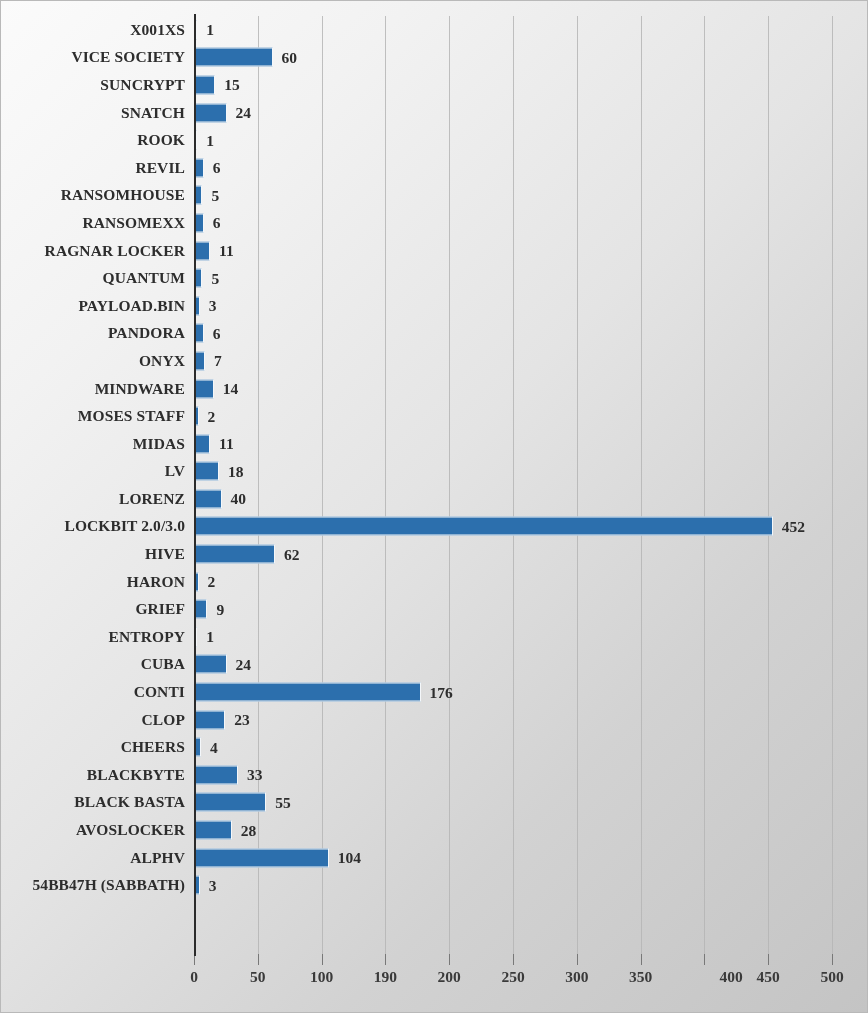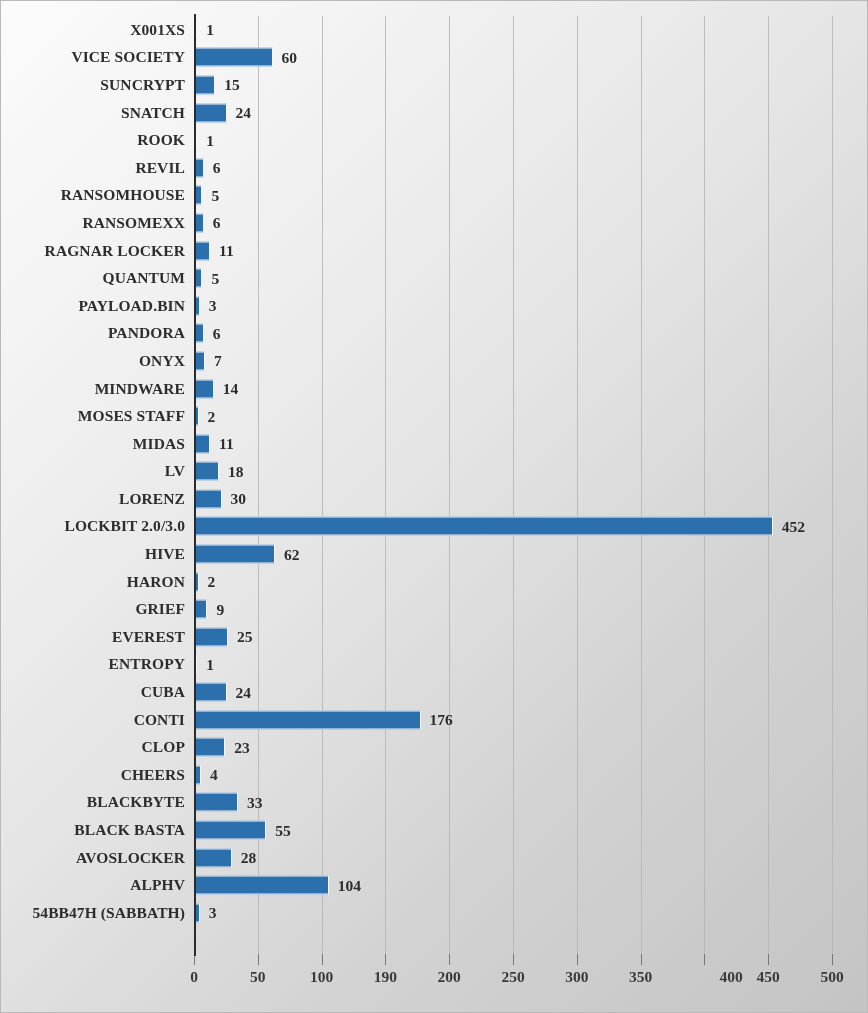--- a/index.html
+++ b/index.html
@@ -271,21 +271,21 @@
         <div class="cat-label">LV</div>
         <div class="bar-wrap">
           <div class="bar" style="width: 22.968px; background: rgb(44, 111, 173);"></div>
           <span class="bar-value">18</span>
         </div>
       </div>
       <div class="row">
         <div class="cat-label">LORENZ</div>
         <div class="bar-wrap">
           <div class="bar" style="width: 25.52px; background: rgb(44, 111, 173);"></div>
-          <span class="bar-value">30</span>
+          <span class="bar-value">40</span>
         </div>
       </div>
       <div class="row">
         <div class="cat-label">LOCKBIT 2.0/3.0</div>
         <div class="bar-wrap">
           <div class="bar" style="width: 576.752px; background: rgb(44, 111, 173);"></div>
           <span class="bar-value">452</span>
         </div>
       </div>
       <div class="row">
@@ -300,27 +300,20 @@
         <div class="bar-wrap">
           <div class="bar" style="width: 2.552px; background: rgb(44, 111, 173);"></div>
           <span class="bar-value">2</span>
         </div>
       </div>
       <div class="row">
         <div class="cat-label">GRIEF</div>
         <div class="bar-wrap">
           <div class="bar" style="width: 11.484px; background: rgb(44, 111, 173);"></div>
           <span class="bar-value">9</span>
-        </div>
-      </div>
-      <div class="row">
-        <div class="cat-label">EVEREST</div>
-        <div class="bar-wrap">
-          <div class="bar" style="width: 31.9px; background: rgb(44, 111, 173);"></div>
-          <span class="bar-value">25</span>
         </div>
       </div>
       <div class="row">
         <div class="cat-label">ENTROPY</div>
         <div class="bar-wrap">
           <div class="bar" style="width: 1.276px; background: rgb(44, 111, 173);"></div>
           <span class="bar-value">1</span>
         </div>
       </div>
       <div class="row">

